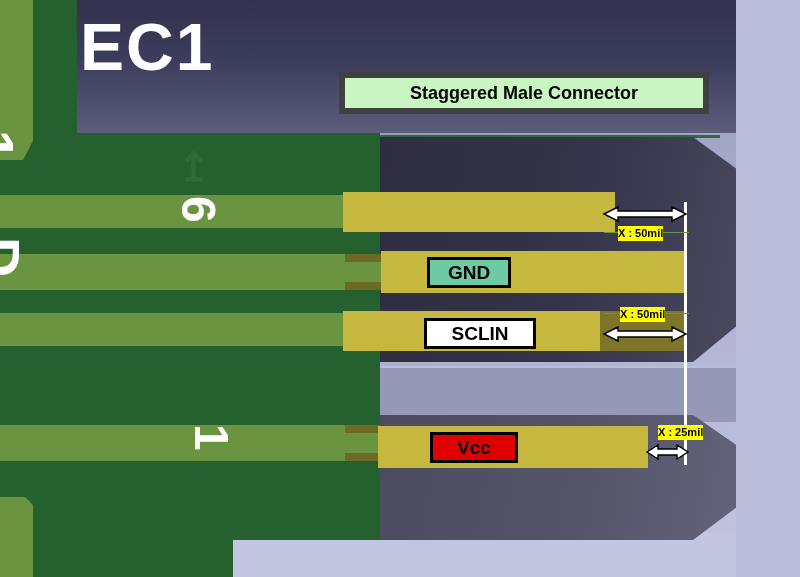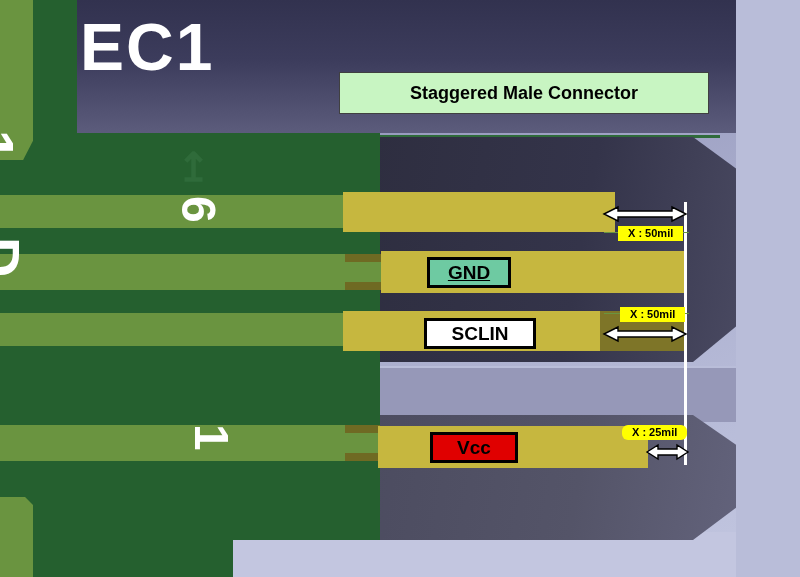--- a/index.html
+++ b/index.html
@@ -95,46 +95,46 @@
   .silk-1-left{left:22px;top:130px;font-size:56px;}
   .silk-D-left{left:28px;top:237px;font-size:56px;}
   .silk-arrowmark{
     position:absolute;left:215px;top:150px;font-size:40px;color:#2f6b3a;
     font-weight:bold;line-height:1;transform:rotate(90deg);transform-origin:left top;
   }
 
   
   .callout{
     position:absolute;left:339px;top:72px;width:370px;height:42px;
-    background:#c8f5c2;border:1px solid #404040;
+    background:#c8f5c2;border:6px solid #404040;
     display:flex;align-items:center;justify-content:center;
     font-size:18px;font-weight:bold;color:#000;
     box-sizing:border-box;
   }
 
   
   .pad{position:absolute;background:#c6b73f;}
 
   
   .net-label{
     position:absolute;border:3px solid #000;
     display:flex;align-items:center;justify-content:center;
     font-size:19px;font-weight:bold;color:#000;
     box-sizing:border-box;
   }
   .net-sdain{left:425px;top:199px;width:120px;height:31px;background:#ffffff;}
-  .net-gnd{left:427px;top:257px;width:84px;height:31px;background:#6ecaa2;text-decoration:underline;}
+  .net-gnd{left:427px;top:257px;width:84px;height:31px;background:#6ecaa2;}
   .net-sclin{left:424px;top:318px;width:112px;height:31px;background:#ffffff;}
   .net-vcc{left:430px;top:432px;width:88px;height:31px;background:#e00000;}
 
   
   .dim-label{
     position:absolute;background:#ffff00;color:#000;
     font-size:11px;font-weight:bold;
-    padding:1px 10px;white-space:nowrap;line-height:1.15;
+    padding:1px 0;white-space:nowrap;line-height:1.15;
   }
   .ref-line{
     position:absolute;width:3px;background:#ffffff;
   }
   .dim-arrow{position:absolute;}
   .leader{position:absolute;height:1px;background:#6a9440;}
 
   
   .patch{position:absolute;background:#6f6a23;}
   .patch2{position:absolute;background:#7e7528;}
@@ -200,18 +200,18 @@
     <polygon points="2,10 16,3 16,7 70,7 70,3 84,10 70,17 70,13 16,13 16,17" fill="#ffffff" stroke="#000000" stroke-width="1.4"></polygon>
   </svg>
   <div class="dim-label" style="left:618px;top:226px;">X : 50mil</div>
 
   <div class="leader" style="left:604px;top:313px;width:85px;"></div>
   <div class="dim-label" style="left:620px;top:307px;">X : 50mil</div>
   <svg class="dim-arrow" style="left:602px;top:324px;" width="86" height="20" viewBox="0 0 86 20">
     <polygon points="2,10 16,3 16,7 70,7 70,3 84,10 70,17 70,13 16,13 16,17" fill="#ffffff" stroke="#000000" stroke-width="1.4"></polygon>
   </svg>
 
-  <div class="dim-label" style="left:622px;top:425px;border-radius:6px;">X : 25mil</div>
+  <div class="dim-label" style="left:658px;top:425px;">X : 25mil</div>
   <svg class="dim-arrow" style="left:645px;top:442px;" width="45" height="20" viewBox="0 0 45 20">
     <polygon points="2,10 13,3 13,7 32,7 32,3 43,10 32,17 32,13 13,13 13,17" fill="#ffffff" stroke="#000000" stroke-width="1.4"></polygon>
   </svg>
 
 </div>
 
 </body></html>

